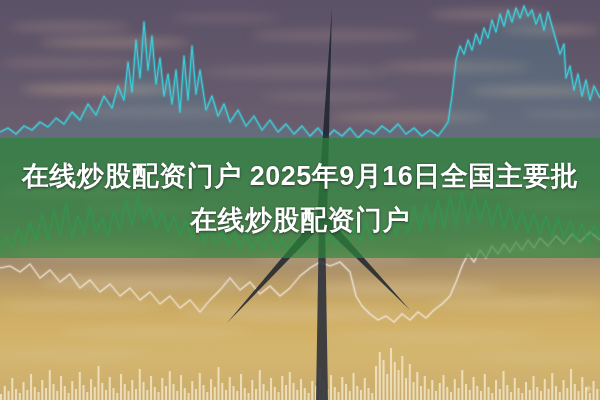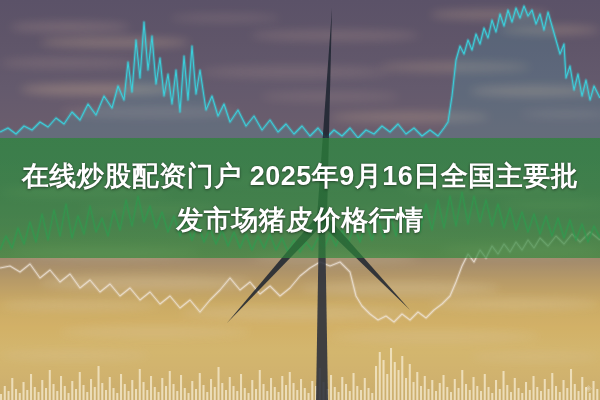--- a/index.html
+++ b/index.html
@@ -307,18 +307,18 @@
           <path d="M318.3867907142615 221.45611322983683 L410 310 L325.6132092857385 214.54388677016317 Z" fill="#1d2430" opacity="0.86"></path>
         </g>
     </svg>
   </div>
 
   <div class="green-band"></div>
   <div class="green-band-soft"></div>
 
   <div class="title-wrap">
     <div class="title-line">在线炒股配资门户 2025年9月16日全国主要批</div>
-    <div class="title-line">发市场猪皮价格行情</div>
+    <div class="title-line">在线炒股配资门户</div>
   </div>
 
   <div class="watermark">◈</div>
 
 </div>
 
 </body></html>

